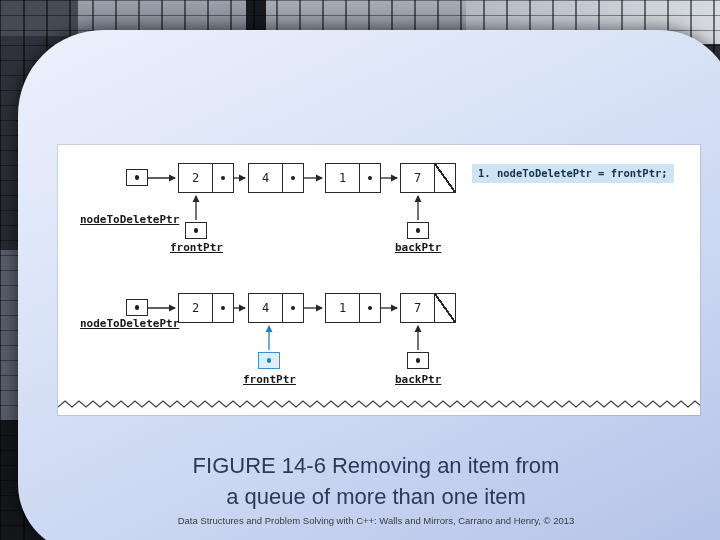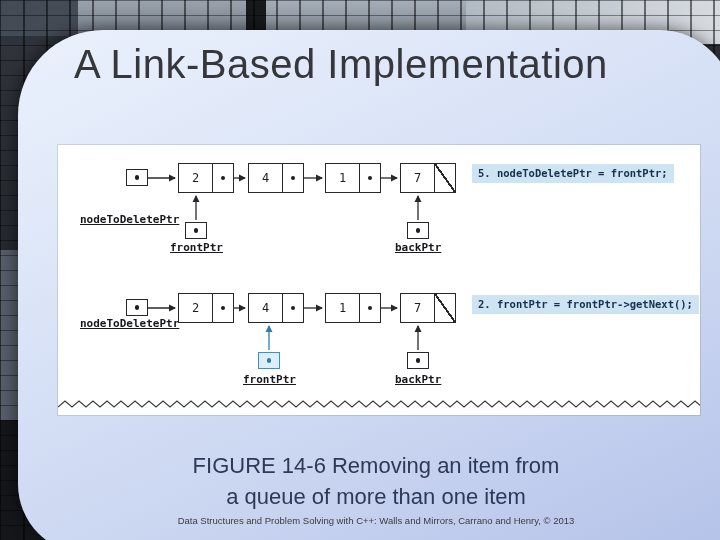--- a/index.html
+++ b/index.html
@@ -73,21 +73,20 @@
     <div class="bg-patch bp-topslit"></div>
     <div class="bg-patch bp-topmid2"></div>
     <div class="bg-patch bp-topright"></div>
     <div class="bg-patch bp-leftlight"></div>
     <div class="bg-patch bp-leftlow"></div>
     <div class="bg-grid"></div>
   </div>
 
   <div class="slide">
 
-    <h1 class="title">A Link-Based Implementation</h1>
 
     <div class="figure">
 
       <svg class="fig-svg" width="642" height="270" viewBox="0 0 642 270">
         <defs>
           <marker id="ah" markerWidth="8" markerHeight="8" refX="6.5" refY="4" orient="auto" markerUnits="userSpaceOnUse">
             <path d="M0.5,0.5 L7.5,4 L0.5,7.5 Z" fill="#26282b"></path>
           </marker>
           <marker id="ahb" markerWidth="8" markerHeight="8" refX="6.5" refY="4" orient="auto" markerUnits="userSpaceOnUse">
             <path d="M0.5,0.5 L7.5,4 L0.5,7.5 Z" fill="#2d7db5"></path>
@@ -133,21 +132,21 @@
         <span class="val">1</span>
         <span class="ptr">
             <i class="dot"></i>
           </span>
       </div>
       <div class="node" style="left:342px;top:18px">
         <span class="val">7</span>
         <span class="ptr null"></span>
       </div>
 
-      <div class="code" style="left:414px;top:19px">5. nodeToDeletePtr = frontPtr;</div>
+      <div class="code" style="left:414px;top:19px">1. nodeToDeletePtr = frontPtr;</div>
 
       <div class="pbox" style="left:127px;top:77px">
           <i class="dot"></i>
         </div>
       <div class="mlabel" style="left:112px;top:96px">frontPtr</div>
       <div class="pbox" style="left:349px;top:77px">
           <i class="dot"></i>
         </div>
       <div class="mlabel" style="left:337px;top:96px">backPtr</div>
 
@@ -172,21 +171,20 @@
         <span class="val">1</span>
         <span class="ptr">
             <i class="dot"></i>
           </span>
       </div>
       <div class="node" style="left:342px;top:148px">
         <span class="val">7</span>
         <span class="ptr null"></span>
       </div>
 
-      <div class="code" style="left:414px;top:150px">2. frontPtr = frontPtr-&gt;getNext();</div>
 
       <div class="pbox blue" style="left:200px;top:207px">
           <i class="dot"></i>
         </div>
       <div class="mlabel" style="left:185px;top:228px">frontPtr</div>
       <div class="pbox" style="left:349px;top:207px">
           <i class="dot"></i>
         </div>
       <div class="mlabel" style="left:337px;top:228px">backPtr</div>
 

